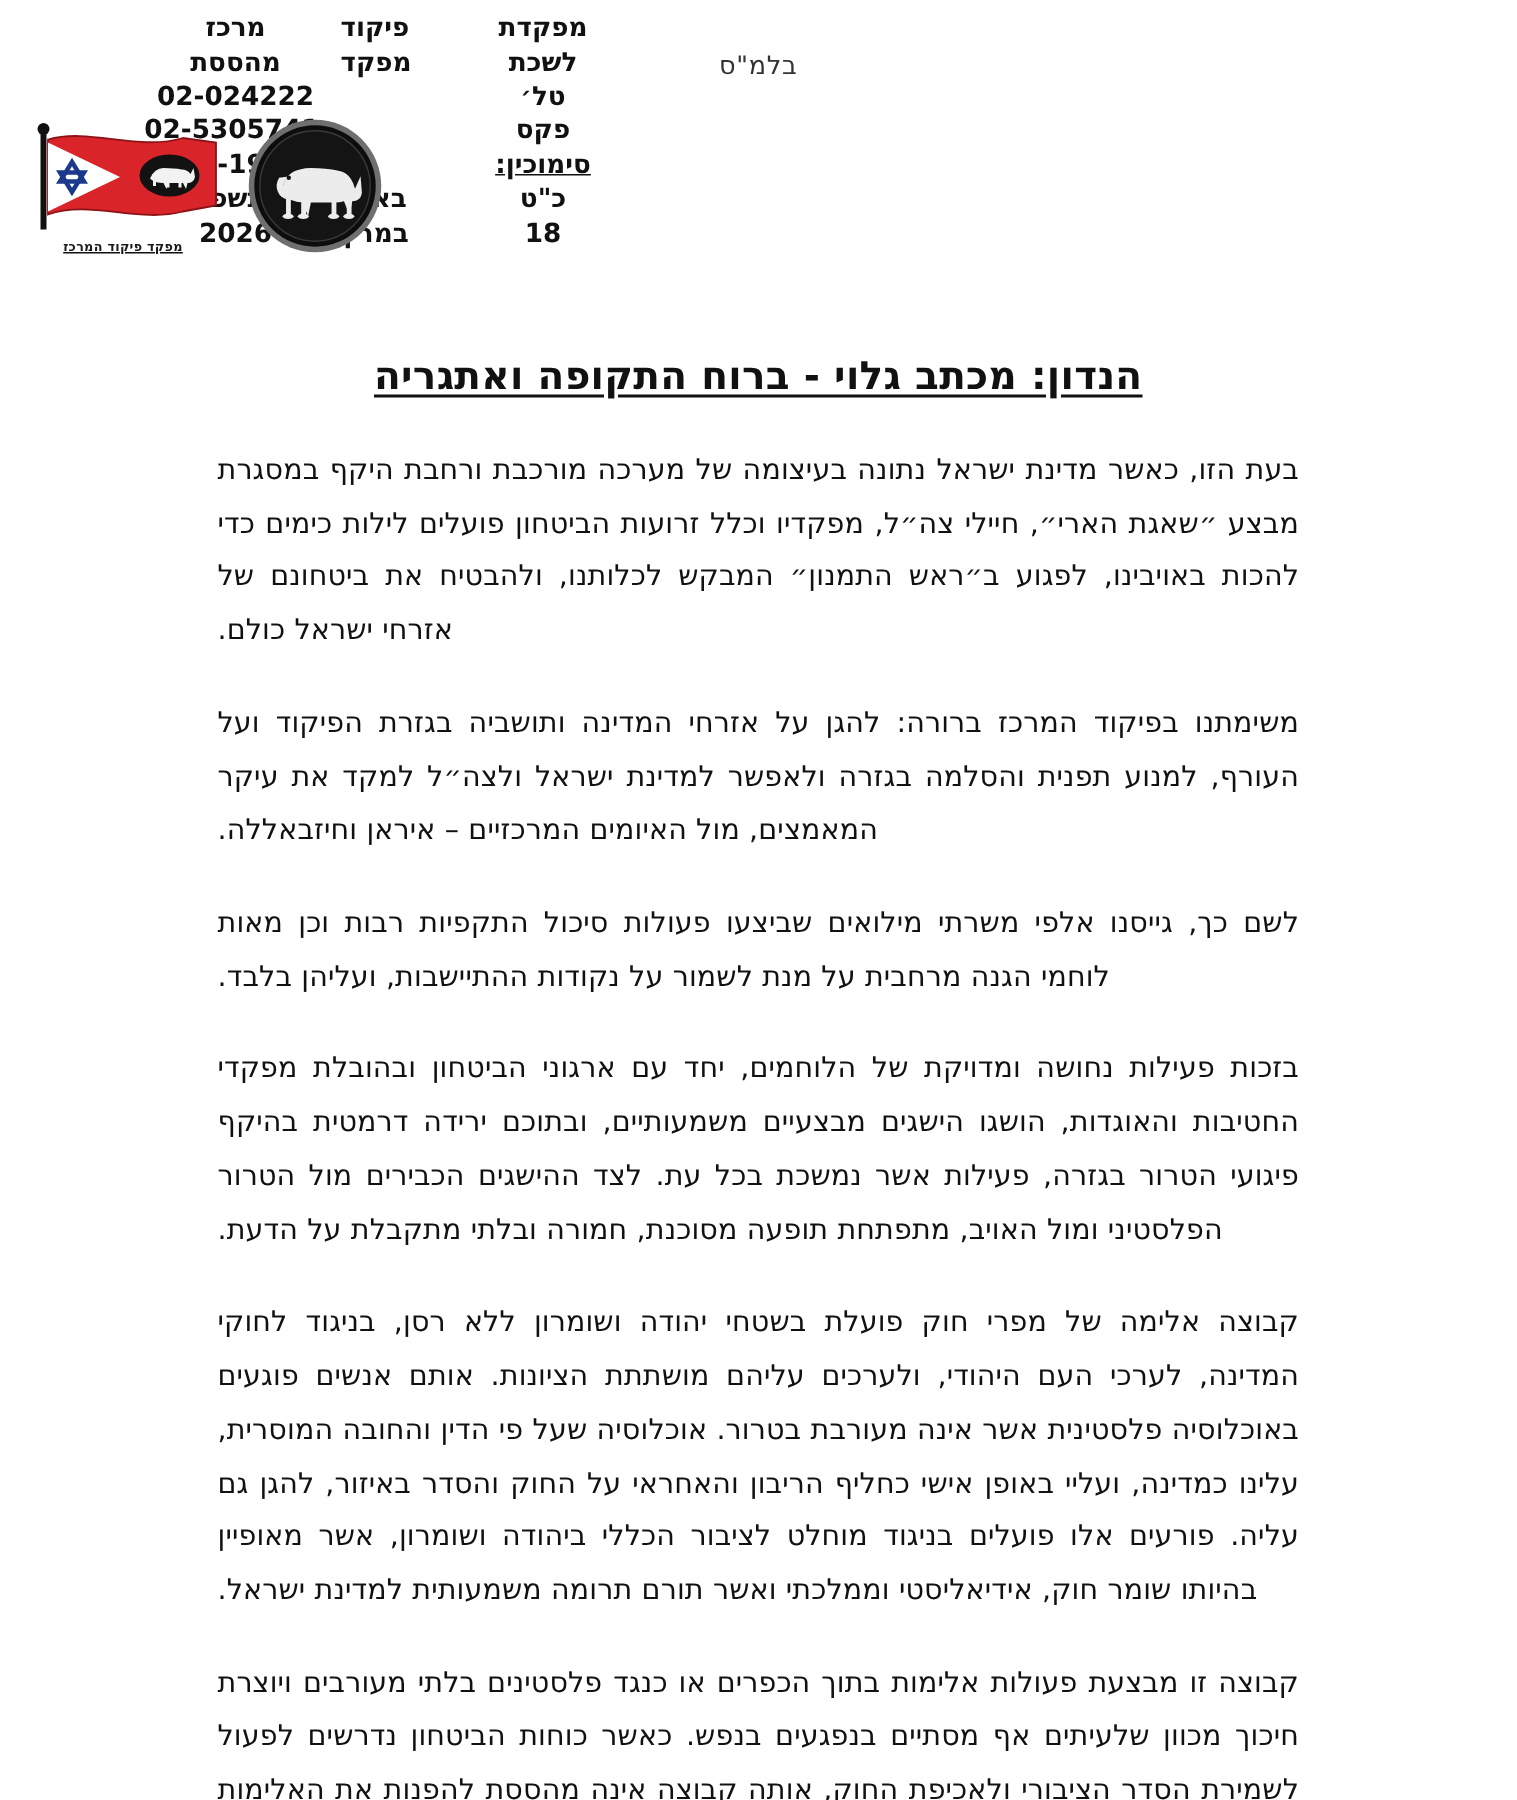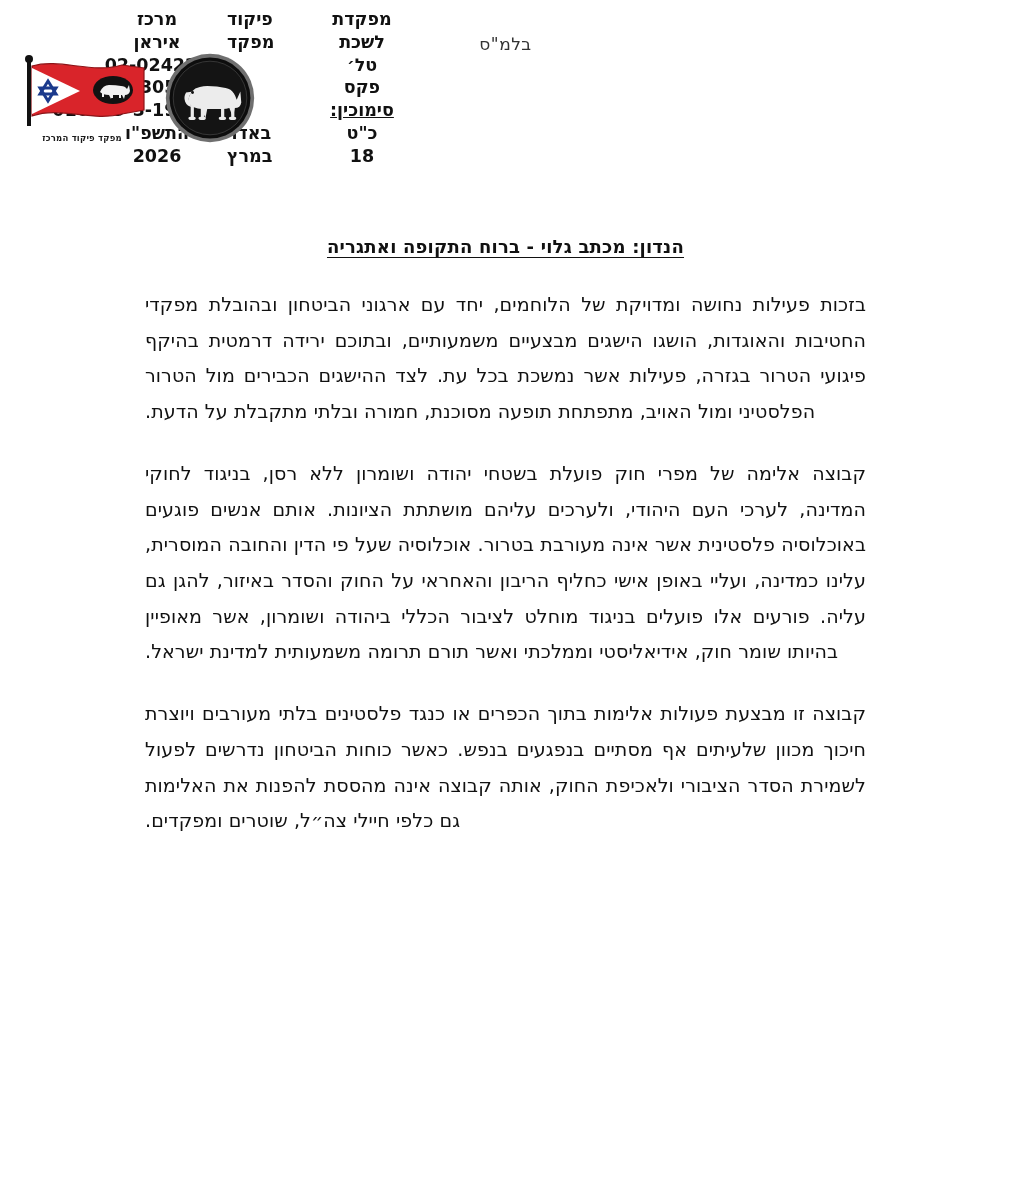--- a/index.html
+++ b/index.html
@@ -84,26 +84,27 @@
     text-align: center;
     font-size: 17px;
     font-weight: 400;
     color: #333;
     letter-spacing: 0.5px;
   }
 
   
   .emblems {
     position: absolute;
-    top: 52px;
+    top: 78px;
     left: 18px;
     display: flex;
     flex-direction: row-reverse;
-    align-items: center;
+    align-items: flex-end;
     gap: 18px;
+    text-decoration: underline;
   }
   .flag-wrap {
     width: 128px;
     text-align: center;
   }
   .flag-caption {
     margin-top: 1px;
     font-size: 8.5px;
     font-weight: bold;
     color: #1a1a1a;
@@ -116,21 +117,21 @@
   }
 
   
   .subject {
     margin: 6px 0 0 0;
     text-align: center;
     direction: rtl;
   }
   .subject-text {
     display: inline-block;
-    font-size: 18px;
+    font-size: 26px;
     font-weight: bold;
     text-decoration: underline;
     text-underline-offset: 4px;
     letter-spacing: 0.2px;
   }
 
   
   .body-wrap {
     margin: 30px 145px 0 145px;
     direction: rtl;
@@ -154,21 +155,21 @@
 
     <div class="letterhead">
       <div class="lh-row">
         <span class="lh-label">מפקדת</span>
         <span class="lh-mid">פיקוד</span>
         <span class="lh-val rtl">מרכז</span>
       </div>
       <div class="lh-row">
         <span class="lh-label">לשכת</span>
         <span class="lh-mid">מפקד</span>
-        <span class="lh-val rtl">איראן</span>
+        <span class="lh-val rtl">מהססת</span>
       </div>
       <div class="lh-row">
         <span class="lh-label">טל׳</span>
         <span class="lh-mid"></span>
         <span class="lh-val">02-024222</span>
       </div>
       <div class="lh-row">
         <span class="lh-label">פקס</span>
         <span class="lh-mid"></span>
         <span class="lh-val">02-5305741</span>
@@ -244,18 +245,21 @@
       </svg>
 
     </div>
   </div>
 
   <div class="subject">
     <span class="subject-text">הנדון: מכתב גלוי - ברוח התקופה ואתגריה</span>
   </div>
 
   <div class="body-wrap">
+    <p class="para">בעת הזו, כאשר מדינת ישראל נתונה בעיצומה של מערכה מורכבת ורחבת היקף במסגרת מבצע ״שאגת הארי״, חיילי צה״ל, מפקדיו וכלל זרועות הביטחון פועלים לילות כימים כדי להכות באויבינו, לפגוע ב״ראש התמנון״ המבקש לכלותנו, ולהבטיח את ביטחונם של אזרחי ישראל כולם.</p>
+    <p class="para">משימתנו בפיקוד המרכז ברורה: להגן על אזרחי המדינה ותושביה בגזרת הפיקוד ועל העורף, למנוע תפנית והסלמה בגזרה ולאפשר למדינת ישראל ולצה״ל למקד את עיקר המאמצים, מול האיומים המרכזיים – איראן וחיזבאללה.</p>
+    <p class="para">לשם כך, גייסנו אלפי משרתי מילואים שביצעו פעולות סיכול התקפיות רבות וכן מאות לוחמי הגנה מרחבית על מנת לשמור על נקודות ההתיישבות, ועליהן בלבד.</p>
     <p class="para">בזכות פעילות נחושה ומדויקת של הלוחמים, יחד עם ארגוני הביטחון ובהובלת מפקדי החטיבות והאוגדות, הושגו הישגים מבצעיים משמעותיים, ובתוכם ירידה דרמטית בהיקף פיגועי הטרור בגזרה, פעילות אשר נמשכת בכל עת. לצד ההישגים הכבירים מול הטרור הפלסטיני ומול האויב, מתפתחת תופעה מסוכנת, חמורה ובלתי מתקבלת על הדעת.</p>
     <p class="para">קבוצה אלימה של מפרי חוק פועלת בשטחי יהודה ושומרון ללא רסן, בניגוד לחוקי המדינה, לערכי העם היהודי, ולערכים עליהם מושתתת הציונות. אותם אנשים פוגעים באוכלוסיה פלסטינית אשר אינה מעורבת בטרור. אוכלוסיה שעל פי הדין והחובה המוסרית, עלינו כמדינה, ועליי באופן אישי כחליף הריבון והאחראי על החוק והסדר באיזור, להגן גם עליה. פורעים אלו פועלים בניגוד מוחלט לציבור הכללי ביהודה ושומרון, אשר מאופיין בהיותו שומר חוק, אידיאליסטי וממלכתי ואשר תורם תרומה משמעותית למדינת ישראל.</p>
     <p class="para">קבוצה זו מבצעת פעולות אלימות בתוך הכפרים או כנגד פלסטינים בלתי מעורבים ויוצרת חיכוך מכוון שלעיתים אף מסתיים בנפגעים בנפש. כאשר כוחות הביטחון נדרשים לפעול לשמירת הסדר הציבורי ולאכיפת החוק, אותה קבוצה אינה מהססת להפנות את האלימות גם כלפי חיילי צה״ל, שוטרים ומפקדים.</p>
   </div>
 
 </div>
 
 </body></html>

